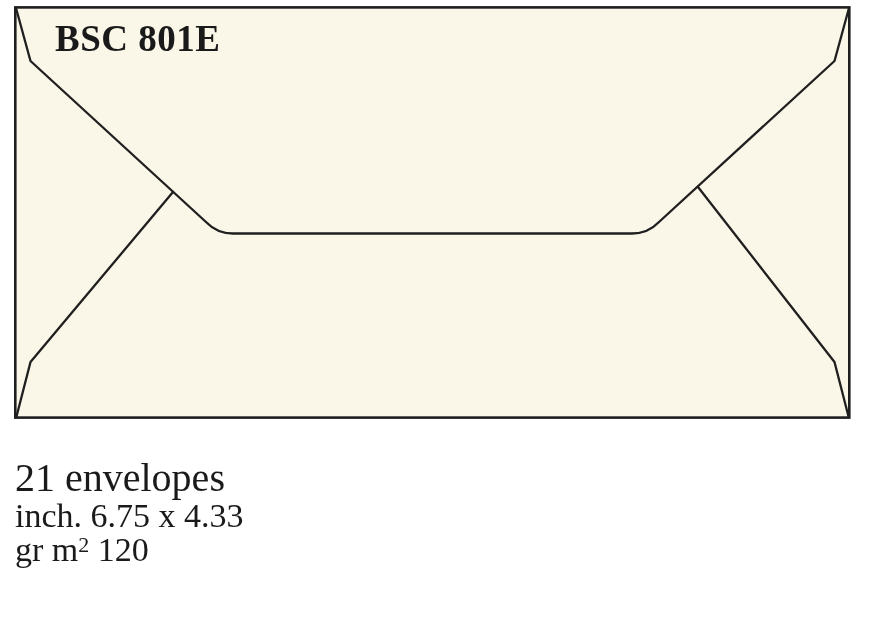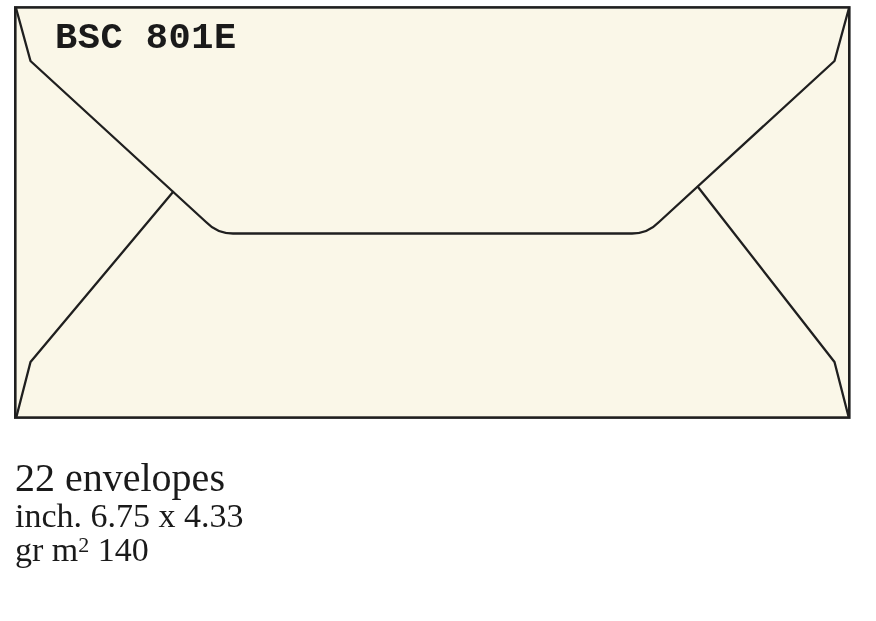--- a/index.html
+++ b/index.html
@@ -34,21 +34,20 @@
   }
   .env-title {
     position: absolute;
     left: 55px;
     top: 20px;
     font-size: 37px;
     line-height: 1;
     font-weight: bold;
     letter-spacing: 0.5px;
     white-space: nowrap;
-    font-family: Liberation Mono, monospace;
   }
   .specs {
     position: absolute;
     left: 15px;
     top: 457px;
   }
   .spec-line-lg {
     font-size: 40px;
     line-height: 42px;
     white-space: nowrap;
@@ -77,20 +76,20 @@
     <path class="env-line" stroke-width="2.3" d="M 16 8 L 30.5 61 L 206 222 Q 217 233.5 233 233.5 L 632 233.5 Q 648 233.5 659 222 L 834.5 61 L 849 8" stroke="#1f1f1f"></path>
 
     <path class="env-line" stroke-width="2.3" d="M 16.5 416.5 L 30.5 362 L 173 192" stroke="#1f1f1f"></path>
 
     <path class="env-line" stroke-width="2.3" d="M 848.5 416.5 L 834.5 362 L 698 187" stroke="#1f1f1f"></path>
   </svg>
 
   <div class="env-title">BSC 801E</div>
 
   <div class="specs">
-    <div class="spec-line-lg">22 envelopes</div>
+    <div class="spec-line-lg">21 envelopes</div>
     <div class="spec-line">inch. 6.75 x 4.33</div>
     <div class="spec-line">
-      <span>gr m</span><span class="spec-sup">2</span><span> 140</span>
+      <span>gr m</span><span class="spec-sup">2</span><span> 120</span>
     </div>
   </div>
 
 </div>
 
 </body></html>

